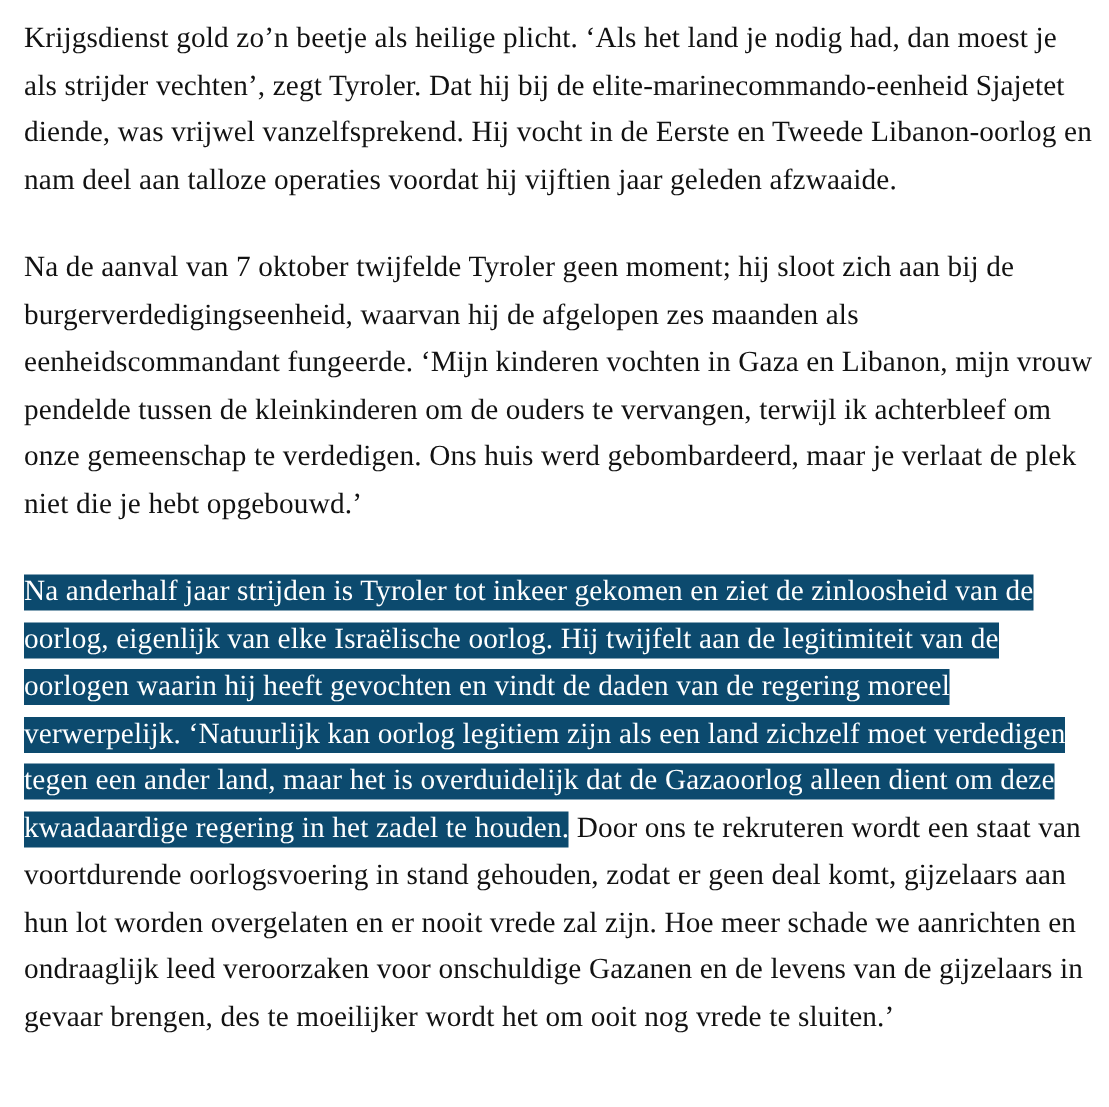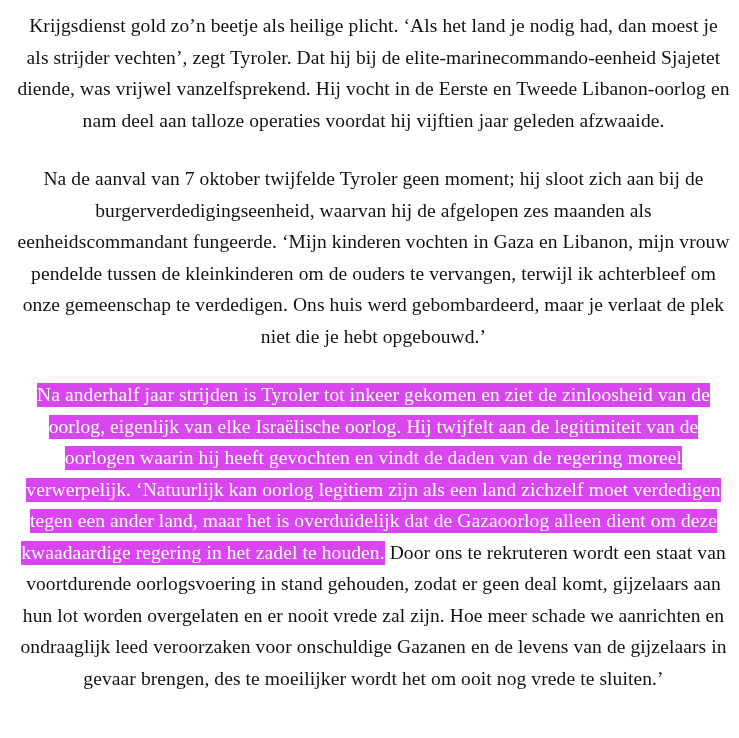--- a/index.html
+++ b/index.html
@@ -16,29 +16,29 @@
   }
   .article {
     padding: 10px 8px 0 16px;
     box-sizing: border-box;
     width: 739px;
   }
   p.para {
     font-size: 19.5px;
     line-height: 31.5px;
     margin: 0 0 27px 0;
-    text-align: center;
+    text-align: left;
     color: #121212;
     letter-spacing: 0.1px;
   }
   p.para:last-child {
     margin-bottom: 0;
   }
   .hl {
-    background: #d946ef;
+    background: #0c4a6e;
     color: #ffffff;
     box-decoration-break: clone;
     -webkit-box-decoration-break: clone;
     padding: 1px 0 2px 0;
   }
   .clipped {
     position: relative;
   }
 </style>
 </head>

